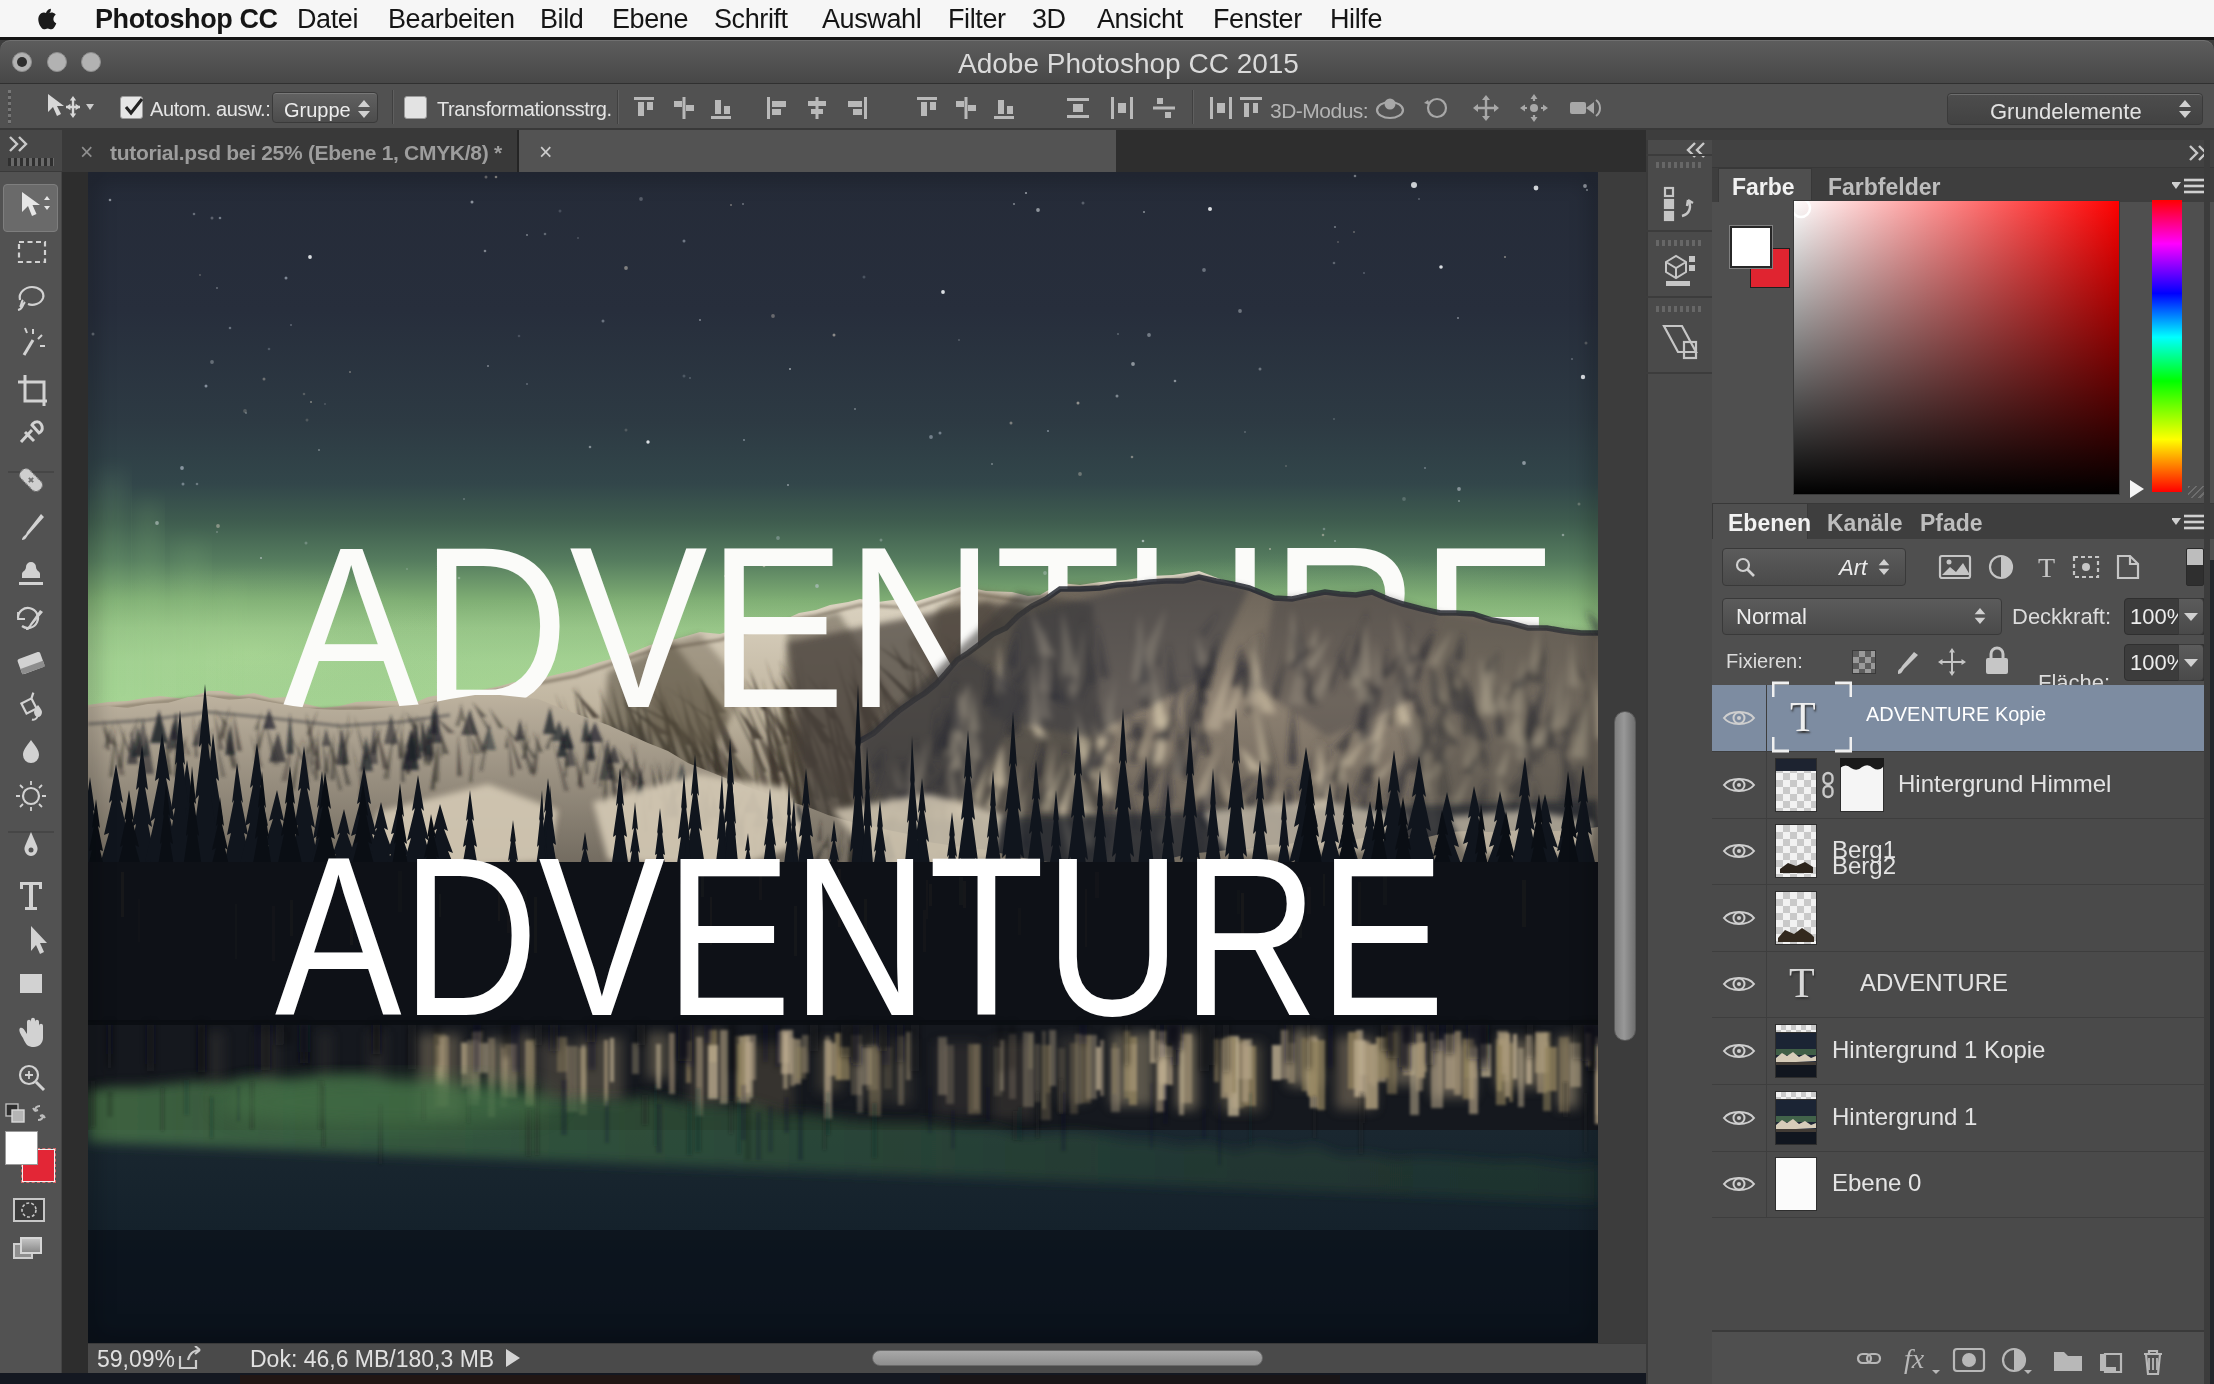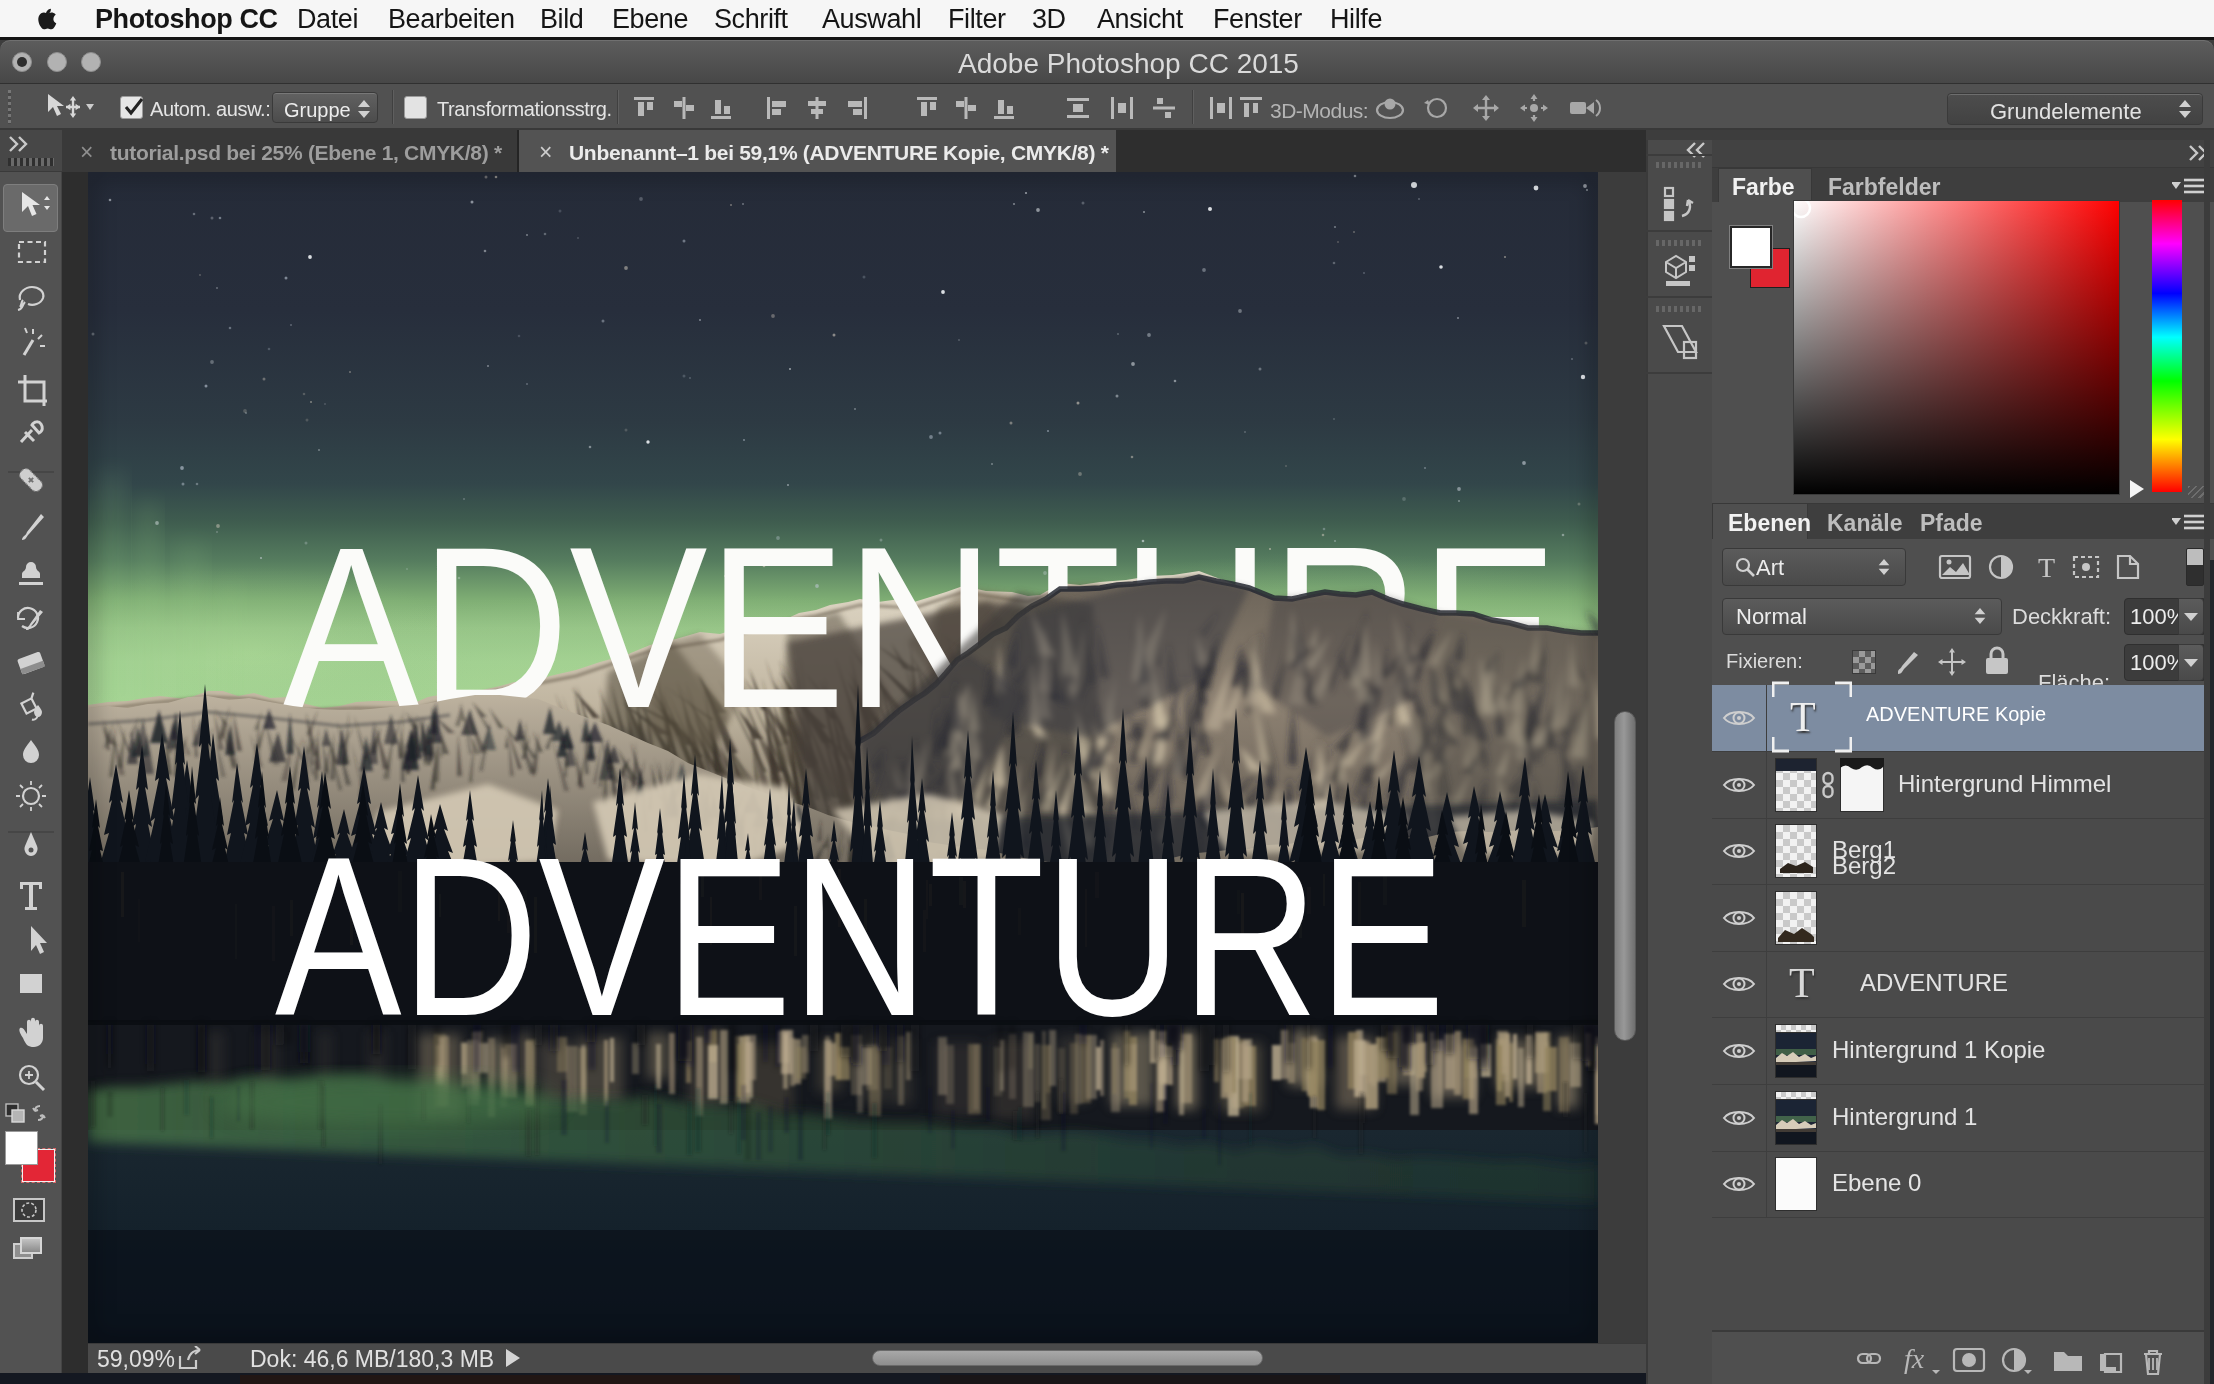--- a/index.html
+++ b/index.html
@@ -159,21 +159,20 @@
 <div class="abs" style="left:0;top:130px;width:62px;height:42px;background:#474747;border-bottom:1px solid #3a3a3a;"></div>
 <svg class="abs" style="left:7px;top:136px" width="24" height="16" viewBox="0 0 24 16">
       <path d="M3 1 l7 7 -7 7 M12 1 l7 7 -7 7" stroke="#c9c9c9" stroke-width="2.4" fill="none"></path>
     </svg>
 <div class="abs" style="left:8px;top:158px;width:46px;height:8px;background:repeating-linear-gradient(90deg,#2f2f2f 0 3px,#6a6a6a 3px 6px);"></div>
 <div class="abs" style="left:62px;top:130px;width:457px;height:42px;background:#393939;border-right:2px solid #242424;"></div>
 <div class="txt" style="left:80px;top:139px;font-size:23px;color:#8f8f8f;">×</div>
 <div class="txt" style="left:110px;top:141px;font-size:21px;letter-spacing:-0.3px;font-weight:700;color:#9d9d9d;">tutorial.psd bei 25% (Ebene 1, CMYK/8) *</div>
 <div class="abs" style="left:519px;top:130px;width:597px;height:42px;background:#535353;"></div>
 <div class="txt" style="left:539px;top:139px;font-size:23px;color:#cdcdcd;">×</div>
-<div class="txt" style="left:569px;top:141px;font-size:21px;letter-spacing:-0.3px;font-weight:700;color:#ebebeb;">Unbenannt–1 bei 59,1% (ADVENTURE Kopie, CMYK/8) *</div>
 <div class="abs" style="left:0;top:172px;width:62px;height:1201px;background:#525252;border-right:1px solid #444;"></div>
 <div class="abs" style="left:3px;top:184px;width:55px;height:48px;background:#6a6a6a;border:1px solid #7e7e7e;border-radius:4px;"></div>
 <svg class="abs" style="left:0;top:172px" width="62" height="1201" viewBox="0 0 62 1201" fill="none" stroke="#d2d2d2" stroke-width="2.2">
       <g transform="translate(18,18)">
         <path d="M4 2 L4 22 L10 16 L14 26 L18.5 24 L14.5 15 L22 15 Z" fill="#e6e6e6" stroke="none"></path>
         <path d="M26 10 l3-4 3 4z M26 16 l3 4 3-4z" fill="#e6e6e6" stroke="none"></path>
       </g>
       <rect x="19" y="70" width="26" height="20" stroke-dasharray="5 3.5"></rect>
       <path d="M20 128 c-2-8 6-13 12-13 s13 4 11 11 c-2 6-10 8-15 6 M25 130 c-3 3-2 7-7 8 m5-10 c-2 2-1 5-3 7"></path>
       <path d="M24 183 L33 168" stroke-width="3"></path>
@@ -2154,21 +2153,21 @@
         <line x1="12" y1="4" x2="34" y2="4"></line>
         <line x1="12" y1="10" x2="34" y2="10"></line>
         <line x1="12" y1="16" x2="34" y2="16"></line>
       </g>
     </svg>
 <div class="abs" style="left:1722px;top:548px;width:184px;height:38px;background:linear-gradient(#5b5b5b,#4a4a4a);border:1px solid #393939;border-radius:4px;"></div>
 <svg class="abs" style="left:1734px;top:556px" width="22" height="22" viewBox="0 0 22 22">
       <circle cx="9" cy="9" r="6" fill="none" stroke="#d0d0d0" stroke-width="2.2"></circle>
       <line x1="13.5" y1="13.5" x2="20" y2="20" stroke="#d0d0d0" stroke-width="2.6"></line>
     </svg>
-<div class="txt" style="left:1756px;top:555px;font-size:22px;color:#ececec;">Art</div>
+<div class="txt" style="left:1839px;top:555px;font-size:22px;color:#ececec;font-style:italic;">Art</div>
 <svg class="abs" style="left:1876px;top:558px" width="16" height="18" viewBox="0 0 18 20">
       <path d="M9 1 l6 7 h-12 Z M9 19 l6-7 h-12 Z" fill="#d0d0d0"></path>
     </svg>
 <svg class="abs" style="left:1938px;top:551px" width="220" height="32" viewBox="0 0 220 32">
 <g fill="none" stroke="#c6c6c6" stroke-width="2.2">
 <rect x="2" y="5" width="30" height="22" rx="2"></rect>
         <path d="M4 24 l8-8 6 5 7-9 7 12" fill="#c6c6c6" stroke="none"></path>
         <circle cx="11" cy="11" r="2.5" fill="#c6c6c6" stroke="none"></circle>
 <circle cx="63" cy="16" r="11"></circle>
         <path d="M63 5 a11 11 0 0 1 0 22 Z" fill="#c6c6c6" stroke="none"></path>

